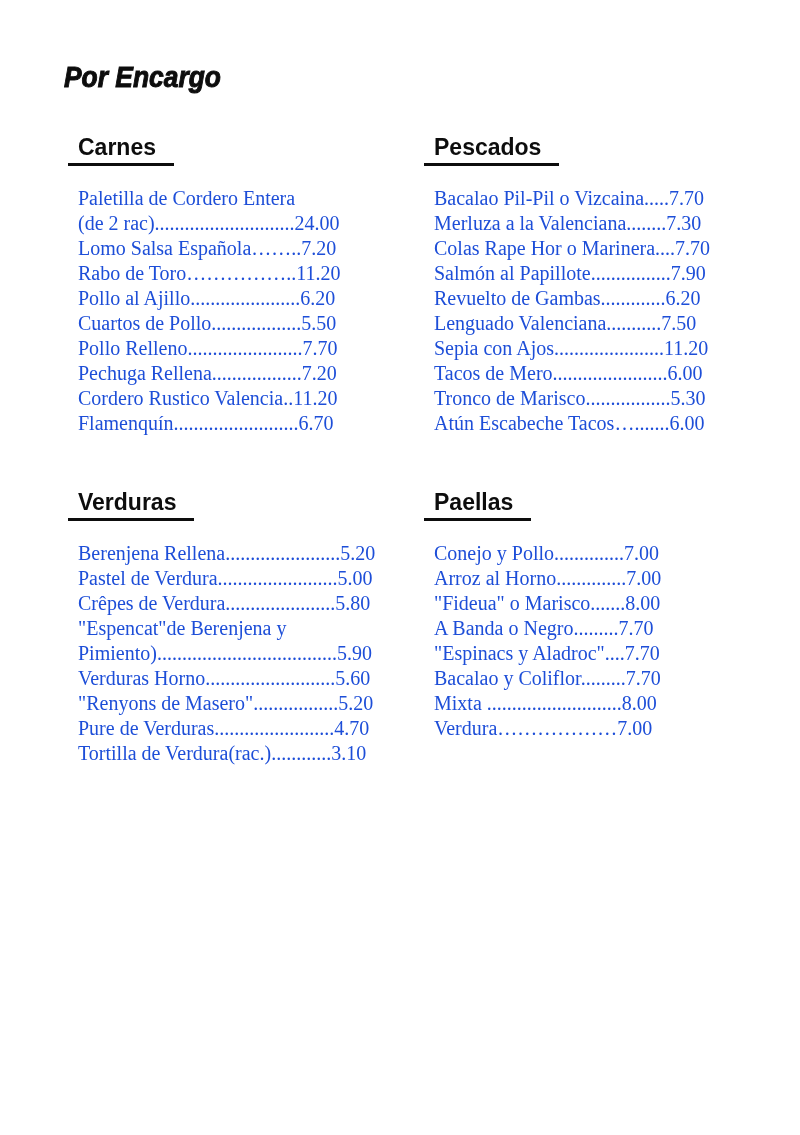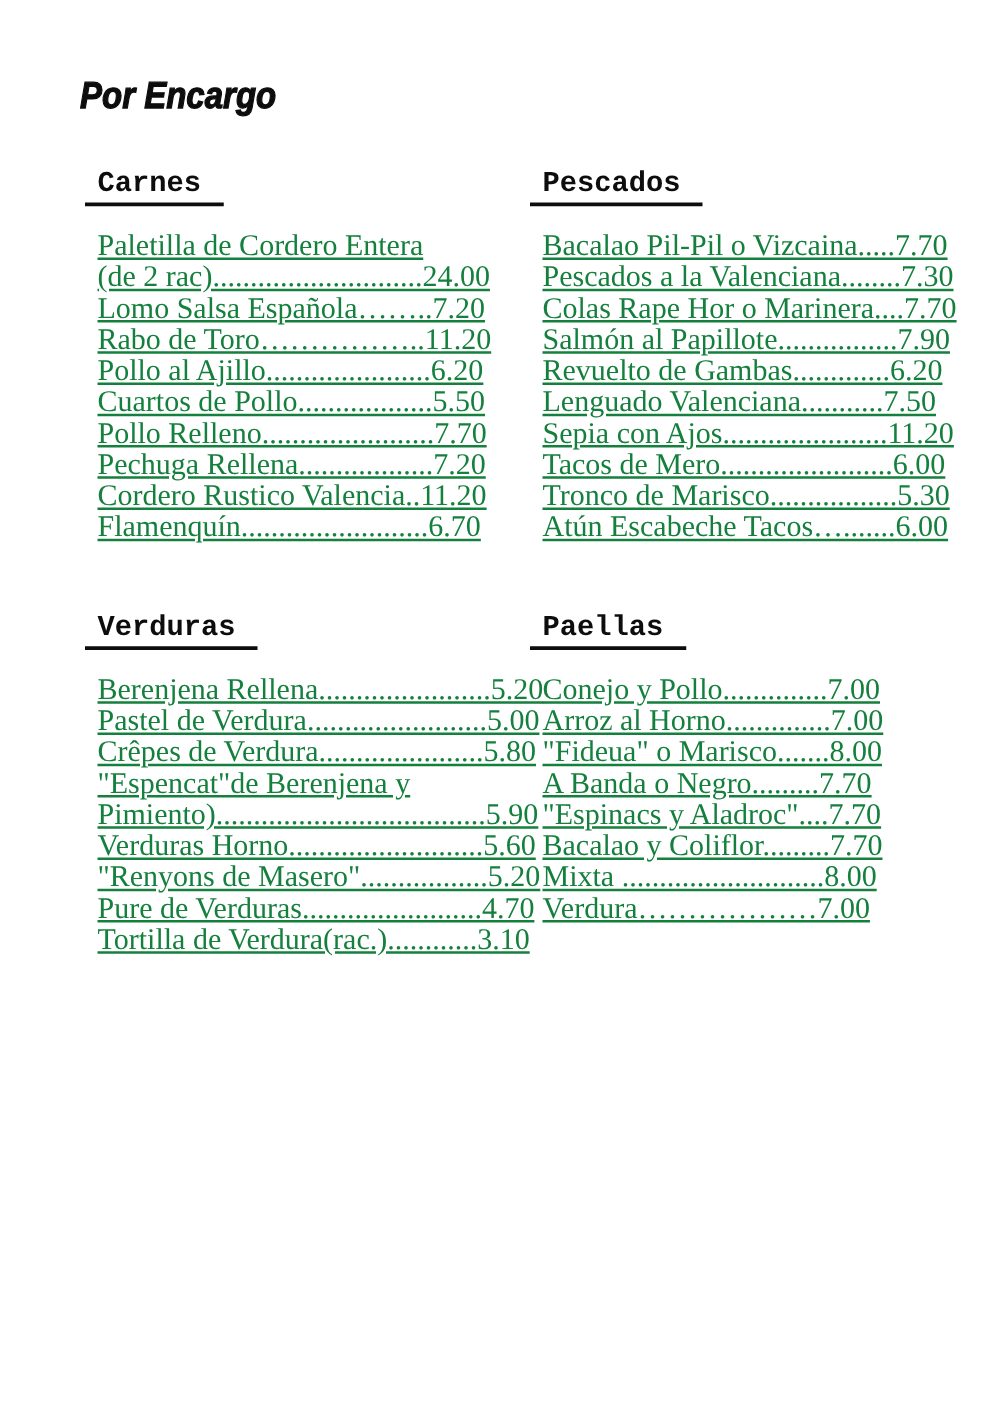--- a/index.html
+++ b/index.html
@@ -30,33 +30,32 @@
     transform-origin: left top;
     white-space: nowrap;
   }
   .menu-section {
     position: absolute;
     white-space: nowrap;
   }
   .menu-section .heading {
     display: inline-block;
     margin: 0 0 20px 0;
-    font-family: Liberation Mono, monospace;
+    font-family: Liberation Sans, sans-serif;
     font-weight: bold;
     font-size: 23px;
     color: #0d0d0d;
     padding: 0 18px 2px 10px;
     margin-left: -10px;
     border-bottom: 3px solid #0d0d0d;
   }
   .menu-section .items {
-    font-size: 24px;
+    font-size: 20px;
     line-height: 25px;
-    color: #15803d;
-    text-decoration: underline;
+    color: #1d4ed8;
   }
   .sec-carnes   { left: 78px;  top: 134px; }
   .sec-pescados { left: 434px; top: 134px; }
   .sec-verduras { left: 78px;  top: 489px; }
   .sec-paellas  { left: 434px; top: 489px; }
 
   .footer-phone {
     position: absolute;
     left: 404px;
     top: 866px;
@@ -107,21 +106,21 @@
         <div class="menu-line">Pechuga Rellena..................7.20</div>
         <div class="menu-line">Cordero Rustico Valencia..11.20</div>
         <div class="menu-line">Flamenquín.........................6.70</div>
       </div>
   </section>
 
   <section class="menu-section sec-pescados">
     <h2 class="heading">Pescados</h2>
     <div class="items">
         <div class="menu-line">Bacalao Pil-Pil o Vizcaina.....7.70</div>
-        <div class="menu-line">Pescados a la Valenciana........7.30</div>
+        <div class="menu-line">Merluza a la Valenciana........7.30</div>
         <div class="menu-line">Colas Rape Hor o Marinera....7.70</div>
         <div class="menu-line">Salmón al Papillote................7.90</div>
         <div class="menu-line">Revuelto de Gambas.............6.20</div>
         <div class="menu-line">Lenguado Valenciana...........7.50</div>
         <div class="menu-line">Sepia con Ajos......................11.20</div>
         <div class="menu-line">Tacos de Mero.......................6.00</div>
         <div class="menu-line">Tronco de Marisco.................5.30</div>
         <div class="menu-line">Atún Escabeche Tacos….......6.00</div>
       </div>
   </section>

